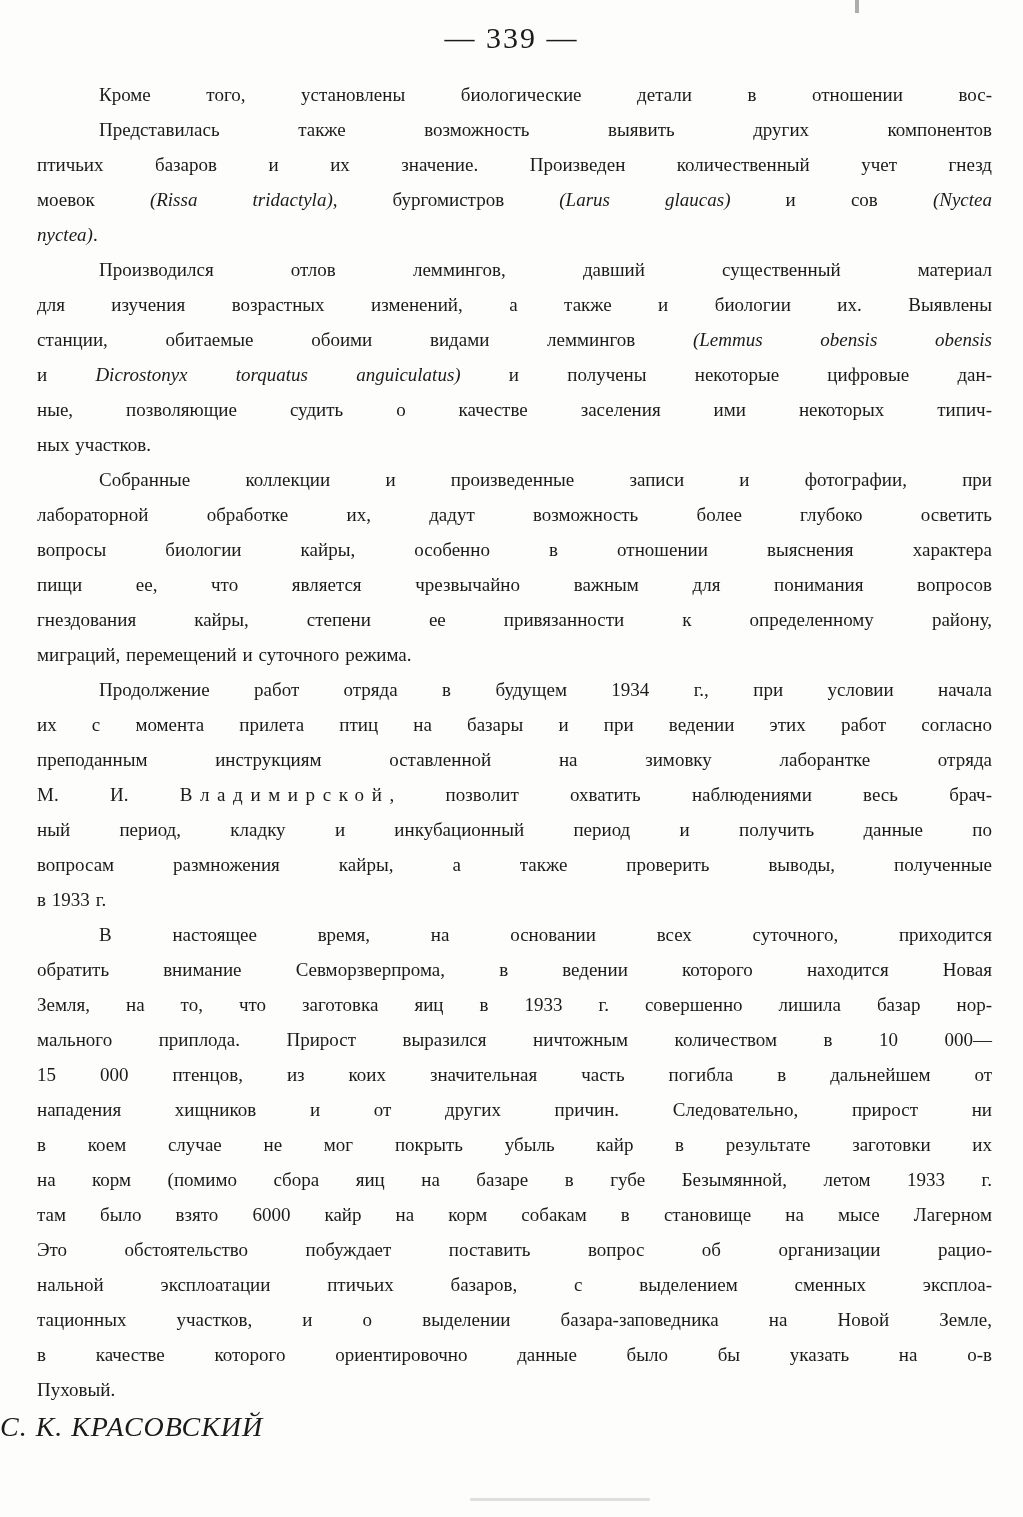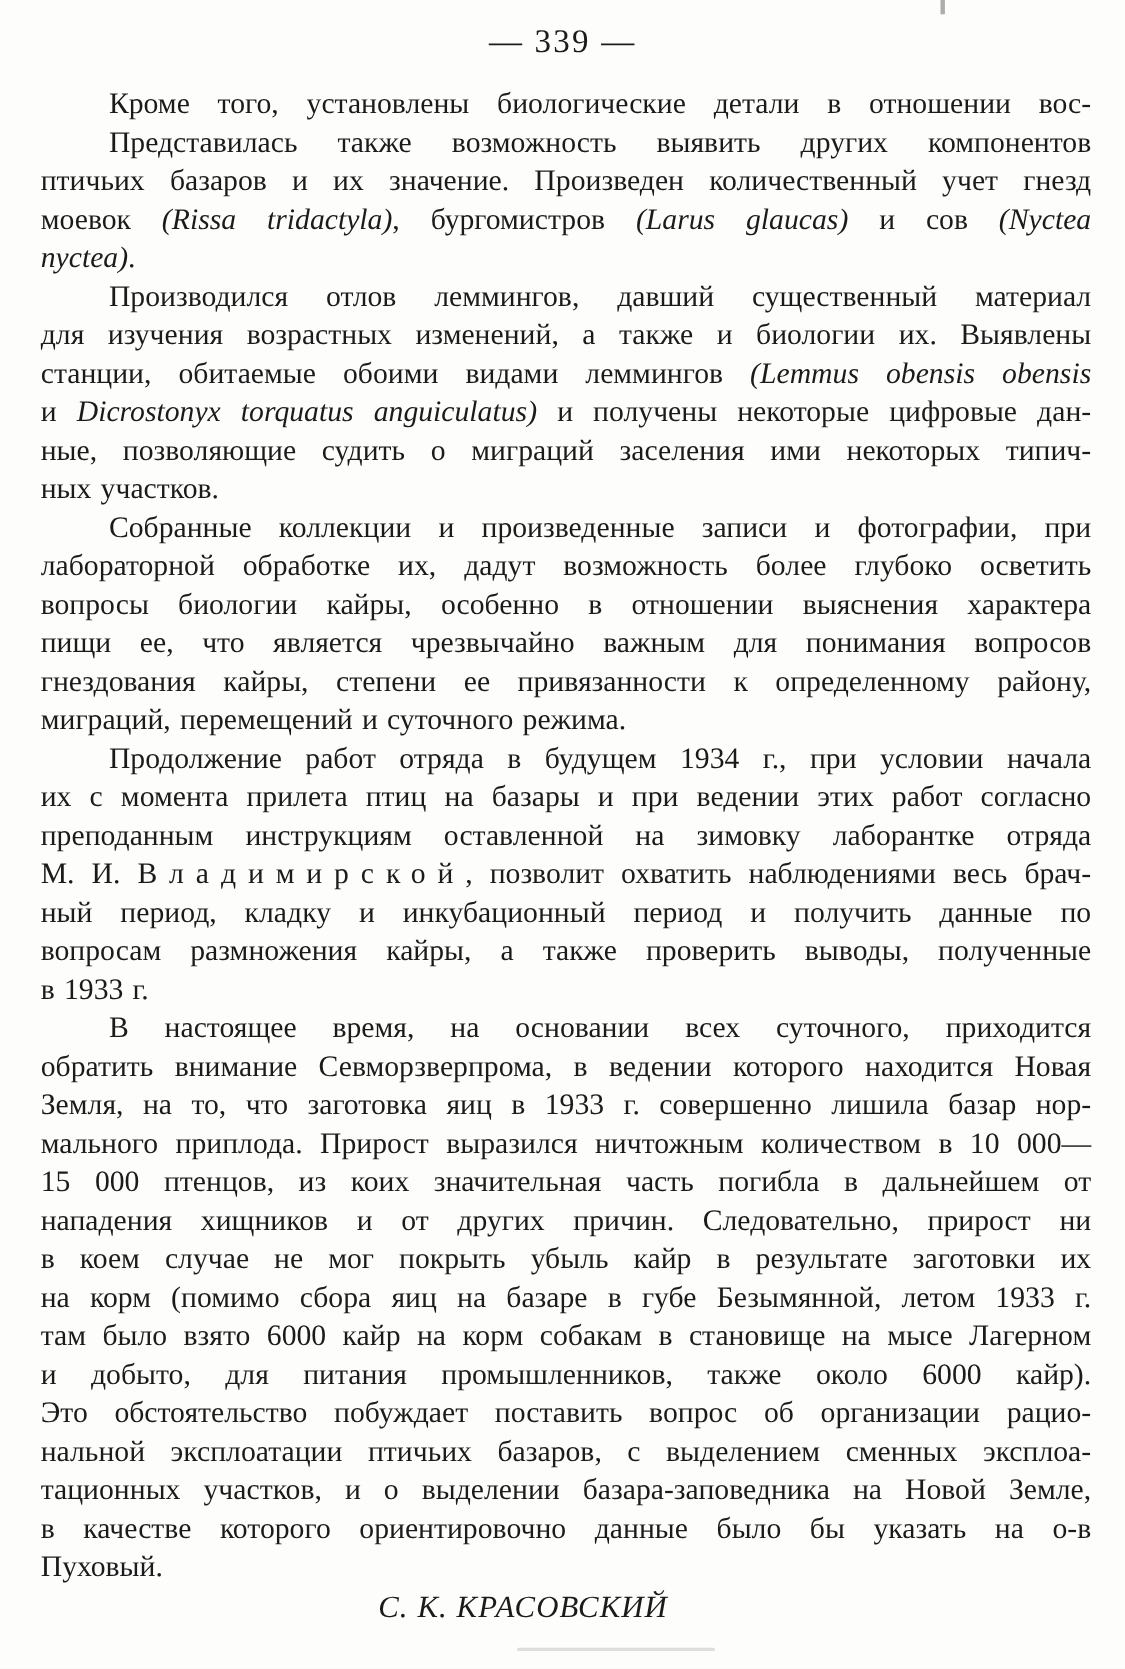--- a/index.html
+++ b/index.html
@@ -38,40 +38,40 @@
     margin-top: 20px;
     text-align: center;
     font-size: 30px;
     line-height: 35px;
     letter-spacing: 2px;
   }
   .text-body {
     margin-top: 22px;
     padding-left: 37px;
     padding-right: 31px;
-    font-size: 27px;
+    font-size: 19px;
     line-height: 35px;
     word-spacing: 0.06em;
   }
   .paragraph { margin: 0; }
   .line {
     text-align: justify;
     text-align-last: justify;
   }
   .line.first { text-indent: 62px; }
   .line.last {
     text-align: left;
     text-align-last: left;
   }
   .italic { font-style: italic; }
   .spaced { letter-spacing: 0.40em; }
   .signature {
     margin-top: 3px;
     padding-right: 72px;
-    text-align: center;
+    text-align: left;
     font-style: italic;
     font-size: 28px;
     line-height: 33px;
     letter-spacing: 1px;
   }
 </style>
 </head>
 <body>
 
 <div class="page">
@@ -85,21 +85,21 @@
         <div class="line first"><span>Представилась также возможность выявить других компонентов</span></div>
         <div class="line"><span>птичьих базаров и их значение. Произведен количественный учет гнезд</span></div>
         <div class="line"><span>моевок </span><span class="italic">(Rissa tridactyla)</span><span>, бургомистров </span><span class="italic">(Larus glaucas)</span><span> и сов </span><span class="italic">(Nyctea</span></div>
         <div class="line last"><span class="italic">nyctea)</span><span>.</span></div>
       </div>
       <div class="paragraph">
         <div class="line first"><span>Производился отлов леммингов, давший существенный материал</span></div>
         <div class="line"><span>для изучения возрастных изменений, а также и биологии их. Выявлены</span></div>
         <div class="line"><span>станции, обитаемые обоими видами леммингов </span><span class="italic">(Lemmus obensis obensis</span></div>
         <div class="line"><span>и </span><span class="italic">Dicrostonyx torquatus anguiculatus)</span><span> и получены некоторые цифровые дан-</span></div>
-        <div class="line"><span>ные, позволяющие судить о миграций заселения ими некоторых типич-</span></div>
+        <div class="line"><span>ные, позволяющие судить о качестве заселения ими некоторых типич-</span></div>
         <div class="line last"><span>ных участков.</span></div>
       </div>
       <div class="paragraph">
         <div class="line first"><span>Собранные коллекции и произведенные записи и фотографии, при</span></div>
         <div class="line"><span>лабораторной обработке их, дадут возможность более глубоко осветить</span></div>
         <div class="line"><span>вопросы биологии кайры, особенно в отношении выяснения характера</span></div>
         <div class="line"><span>пищи ее, что является чрезвычайно важным для понимания вопросов</span></div>
         <div class="line"><span>гнездования кайры, степени ее привязанности к определенному району,</span></div>
         <div class="line last"><span>миграций, перемещений и суточного режима.</span></div>
       </div>
@@ -115,21 +115,20 @@
       <div class="paragraph">
         <div class="line first"><span>В настоящее время, на основании всех суточного, приходится</span></div>
         <div class="line"><span>обратить внимание Севморзверпрома, в ведении которого находится Новая</span></div>
         <div class="line"><span>Земля, на то, что заготовка яиц в 1933 г. совершенно лишила базар нор-</span></div>
         <div class="line"><span>мального приплода. Прирост выразился ничтожным количеством в 10 000—</span></div>
         <div class="line"><span>15 000 птенцов, из коих значительная часть погибла в дальнейшем от</span></div>
         <div class="line"><span>нападения хищников и от других причин. Следовательно, прирост ни</span></div>
         <div class="line"><span>в коем случае не мог покрыть убыль кайр в результате заготовки их</span></div>
         <div class="line"><span>на корм (помимо сбора яиц на базаре в губе Безымянной, летом 1933 г.</span></div>
         <div class="line"><span>там было взято 6000 кайр на корм собакам в становище на мысе Лагерном</span></div>
-        <div class="line"><span>и добыто, для питания промышленников, также около 6000 кайр).</span></div>
         <div class="line"><span>Это обстоятельство побуждает поставить вопрос об организации рацио-</span></div>
         <div class="line"><span>нальной эксплоатации птичьих базаров, с выделением сменных эксплоа-</span></div>
         <div class="line"><span>тационных участков, и о выделении базара-заповедника на Новой Земле,</span></div>
         <div class="line"><span>в качестве которого ориентировочно данные было бы указать на о-в</span></div>
         <div class="line last"><span>Пуховый.</span></div>
       </div>
     </div>
   <div class="signature">С. К. КРАСОВСКИЙ</div>
   <div class="scan-smudge-bottom"></div>
 </div>

